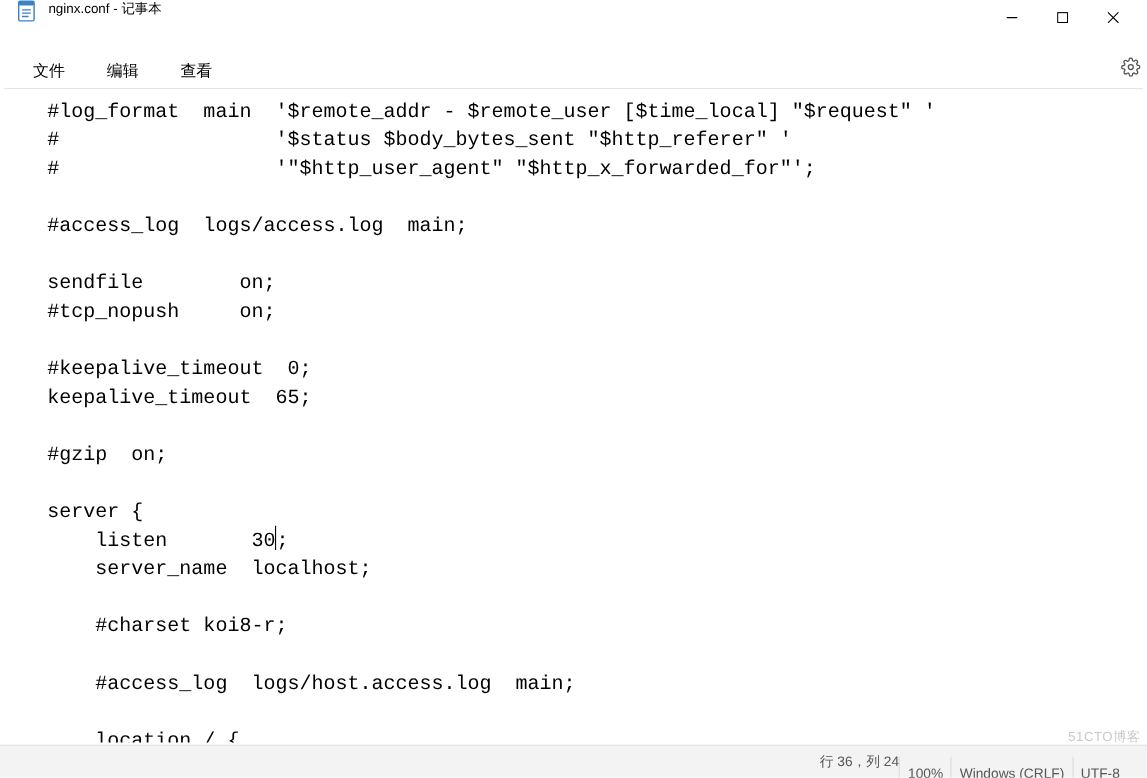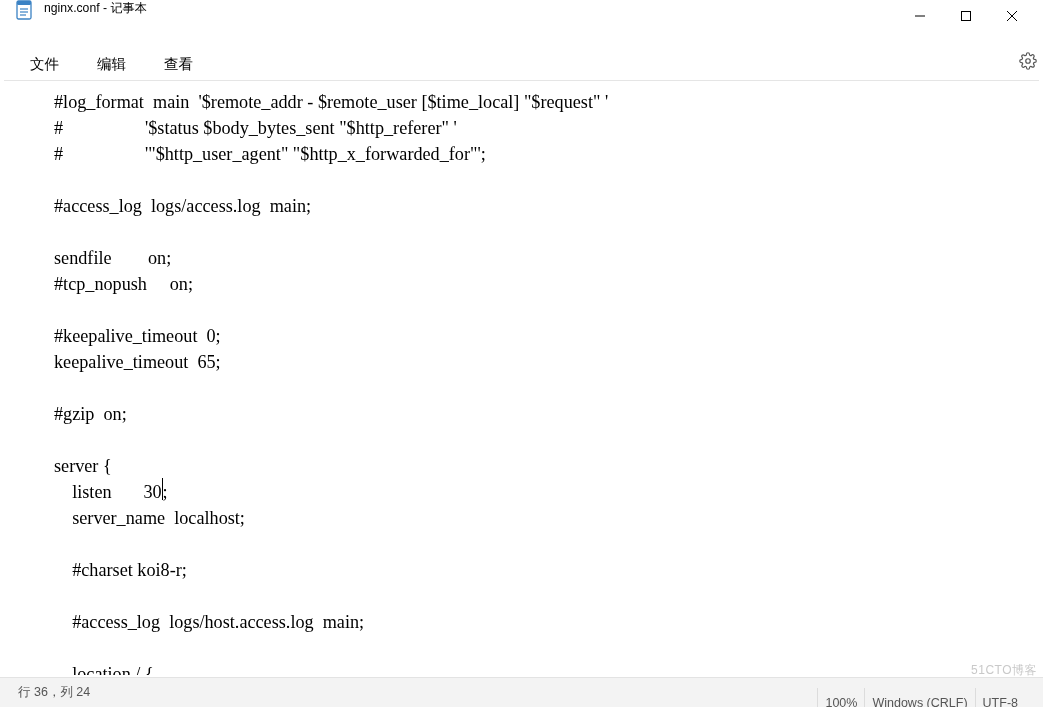--- a/index.html
+++ b/index.html
@@ -73,22 +73,22 @@
       align-items: center;
       justify-content: center;
       color: #555;
     }
     .divider {
       height: 1px;
       background: #e5e5e5;
       margin: 0 4px;
     }
     .editor {
-      padding: 8px 4px 8px 54px;
-      font-family: Liberation Serif, serif;
+      padding: 8px 4px 8px 43px;
+      font-family: Liberation Mono, monospace;
       font-size: 18.2px;
       line-height: 26px;
       color: #000;
       white-space: pre;
       height: 594px;
       overflow: hidden;
       position: relative;
     }
     .editor .cursor {
       display: inline-block;
@@ -106,21 +106,21 @@
       right: 0;
       height: 30px;
       background: #f3f3f3;
       border-top: 1px solid #e3e3e3;
       display: flex;
       align-items: center;
       font-size: 12.5px;
       color: #555;
       padding: 0 18px;
     }
-    .status-left { flex: 1; }
+    .status-left { flex: 1; text-align: right; }
     .status-seg {
       padding: 0 7px;
       border-left: 1px solid #dcdcdc;
       height: 100%;
       display: flex;
       align-items: center;
       margin-top: 20px;
     }
     .status-seg:first-of-type { border-left: 1px solid #dcdcdc; }
     .watermark {

